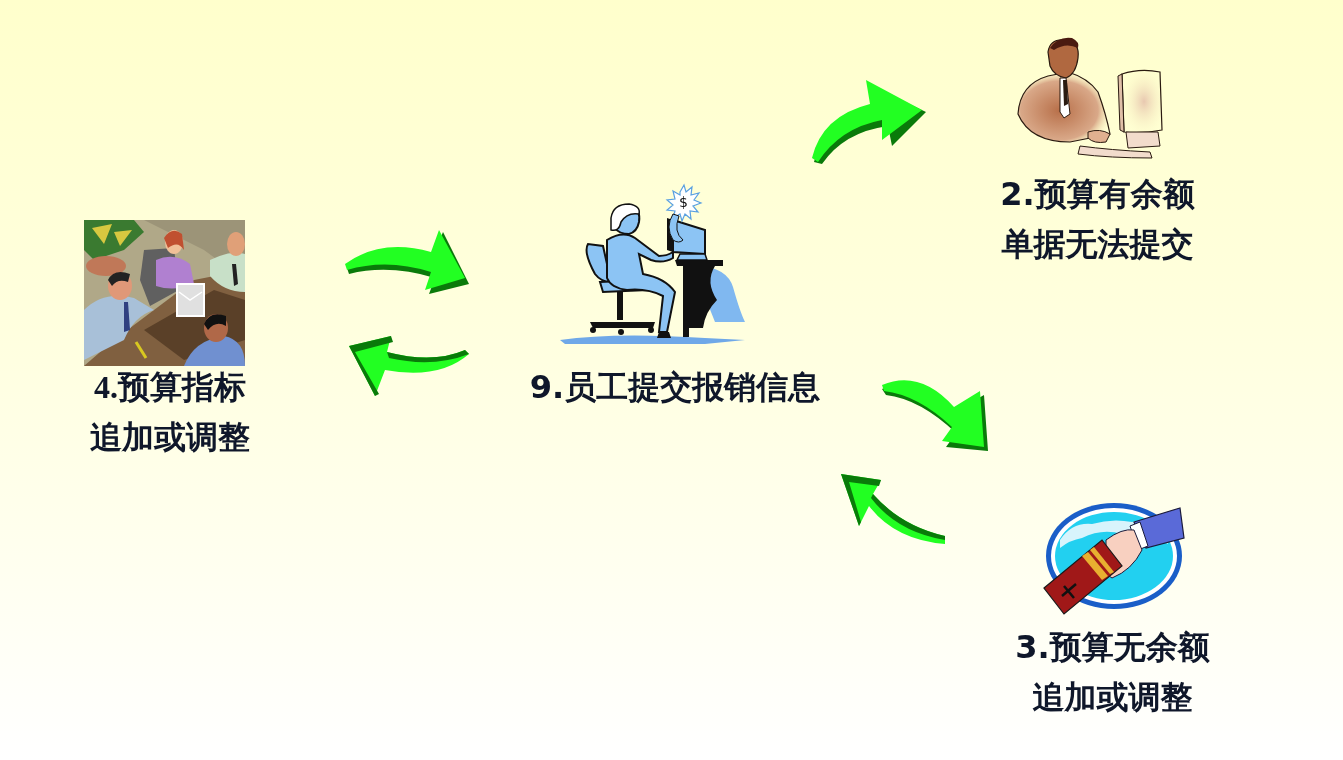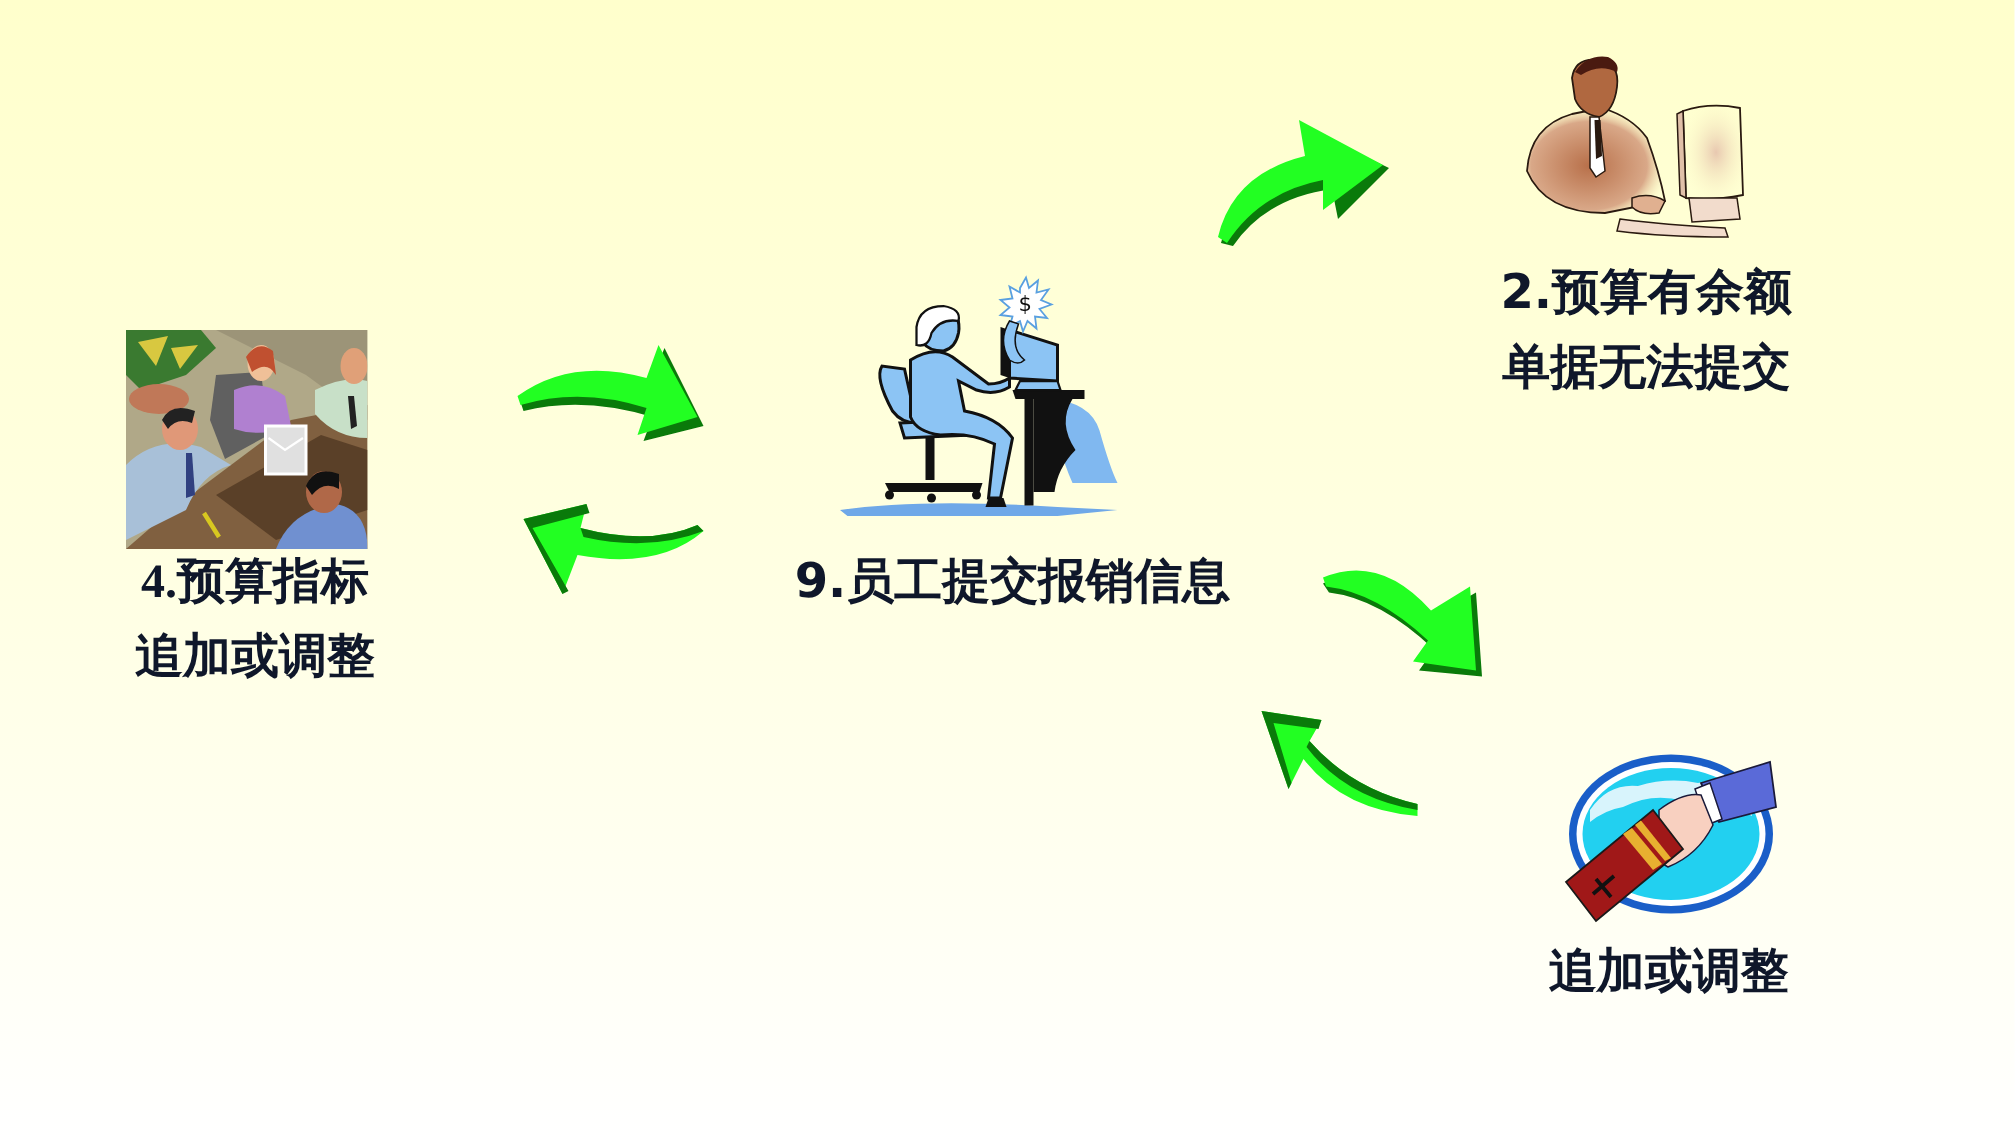--- a/index.html
+++ b/index.html
@@ -110,20 +110,21 @@
       <path d="M64,40 Q80,28 92,30 L100,50 Q90,70 70,78 Q62,74 66,66 Q58,60 64,52 Z" fill="#F8D0C0" stroke="#1a1a3a" stroke-width="1"></path>
 
       <path d="M2,88 L60,40 L80,66 L22,114 Z" fill="#A01818" stroke="#1a1a1a" stroke-width="1.2"></path>
       <path d="M40,56 L46,52 L66,76 L60,80 Z" fill="#E8B030"></path>
       <path d="M48,50 L52,47 L72,72 L68,74 Z" fill="#E8B030"></path>
       <path d="M20,96 l14,-12 M22,86 l10,12" stroke="#111" stroke-width="2.5"></path>
     </svg>
   </span>
 </div>
 <div class="label" style="left:1000px;top:622px;width:225px;">
+  <div>3.预算无余额</div>
   <div>追加或调整</div>
 </div>
 
 <div class="abs" style="left:84px;top:220px;width:161px;height:146px;">
   <span>
     <svg width="161" height="146" viewBox="0 0 161 146">
       <rect width="161" height="146" fill="#B0A888"></rect>
       <path d="M60,0 L161,0 L161,60 L120,30 Z" fill="#9C9478"></path>
 
       <path d="M0,0 L50,0 L60,12 L40,30 L10,40 L0,30 Z" fill="#3A7A30"></path>

